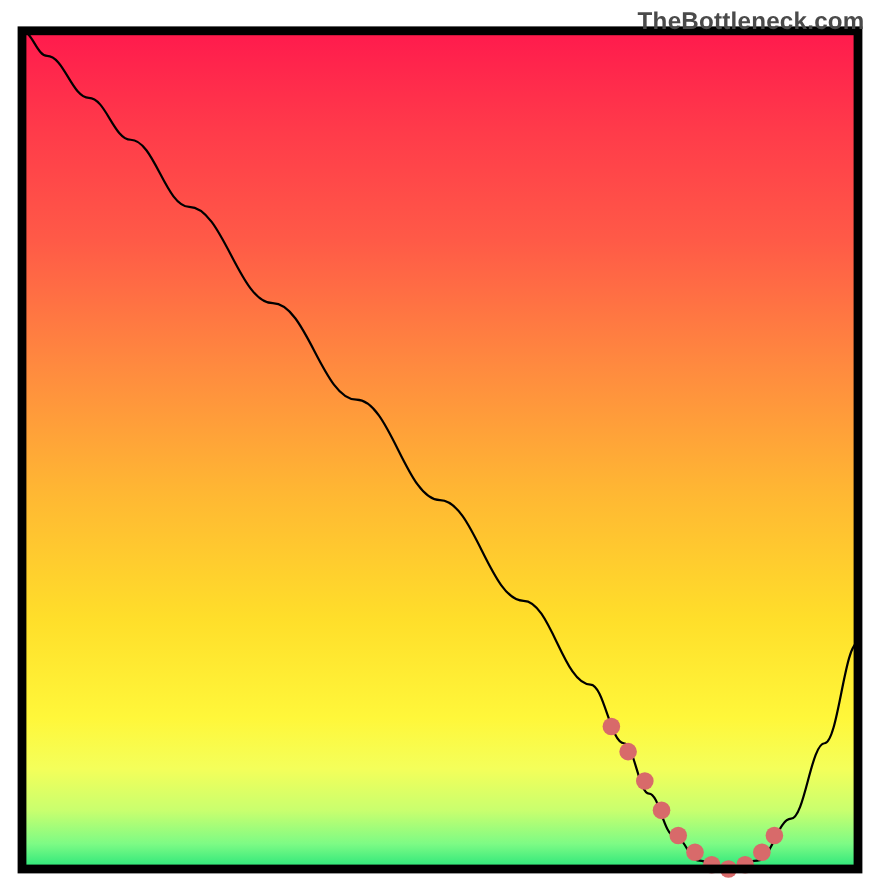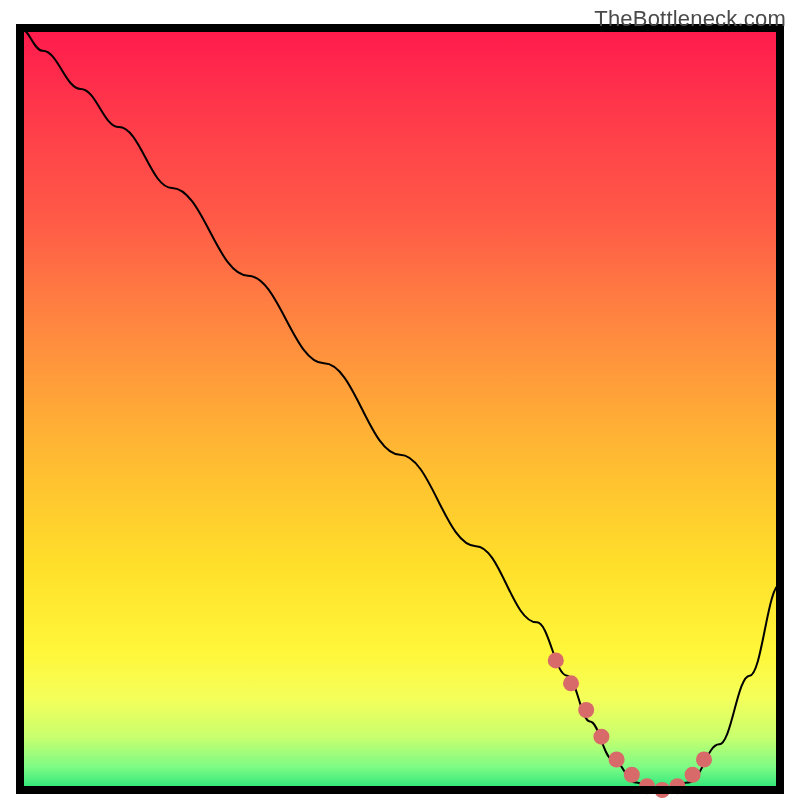--- a/index.html
+++ b/index.html
@@ -13,21 +13,21 @@
   .container {
     position: relative;
     width: 800px;
     height: 800px;
   }
   .watermark {
     position: absolute;
     top: 6px;
     right: 14px;
     font-size: 22px;
-    font-weight: 400;
+    font-weight: 700;
     color: #4a4a4a;
     letter-spacing: 0.2px;
   }
   svg {
     display: block;
   }
 </style>
 </head>
 <body>
 

